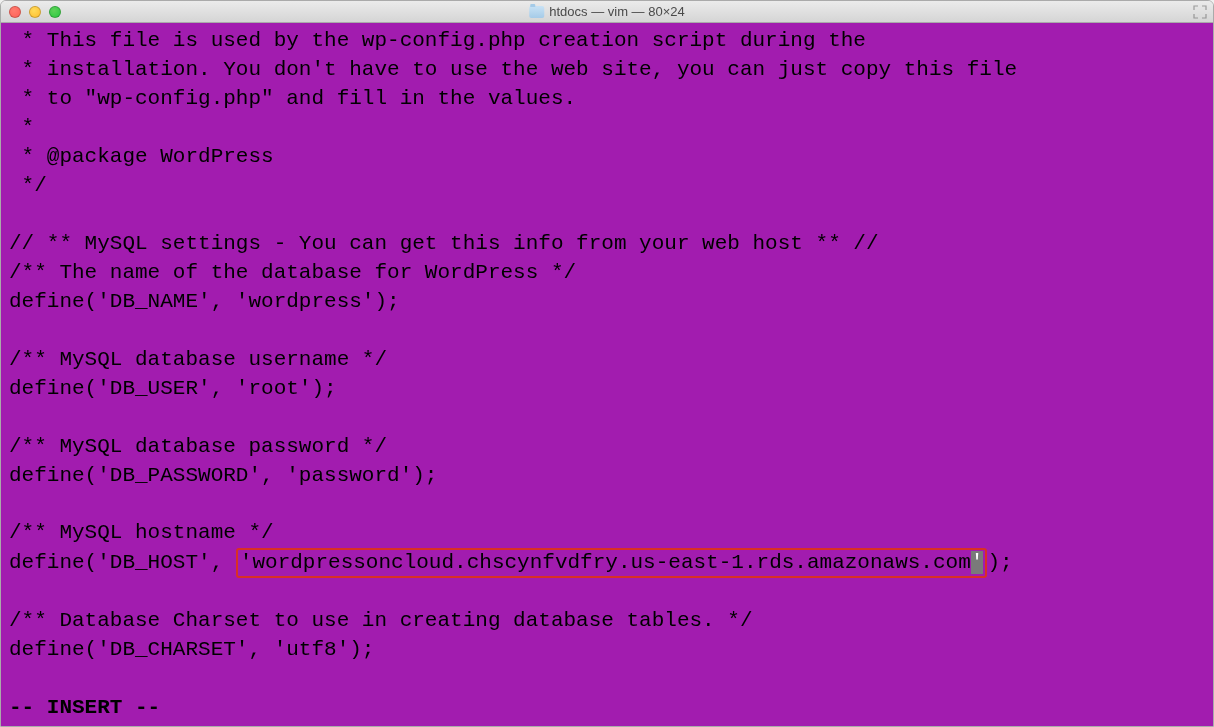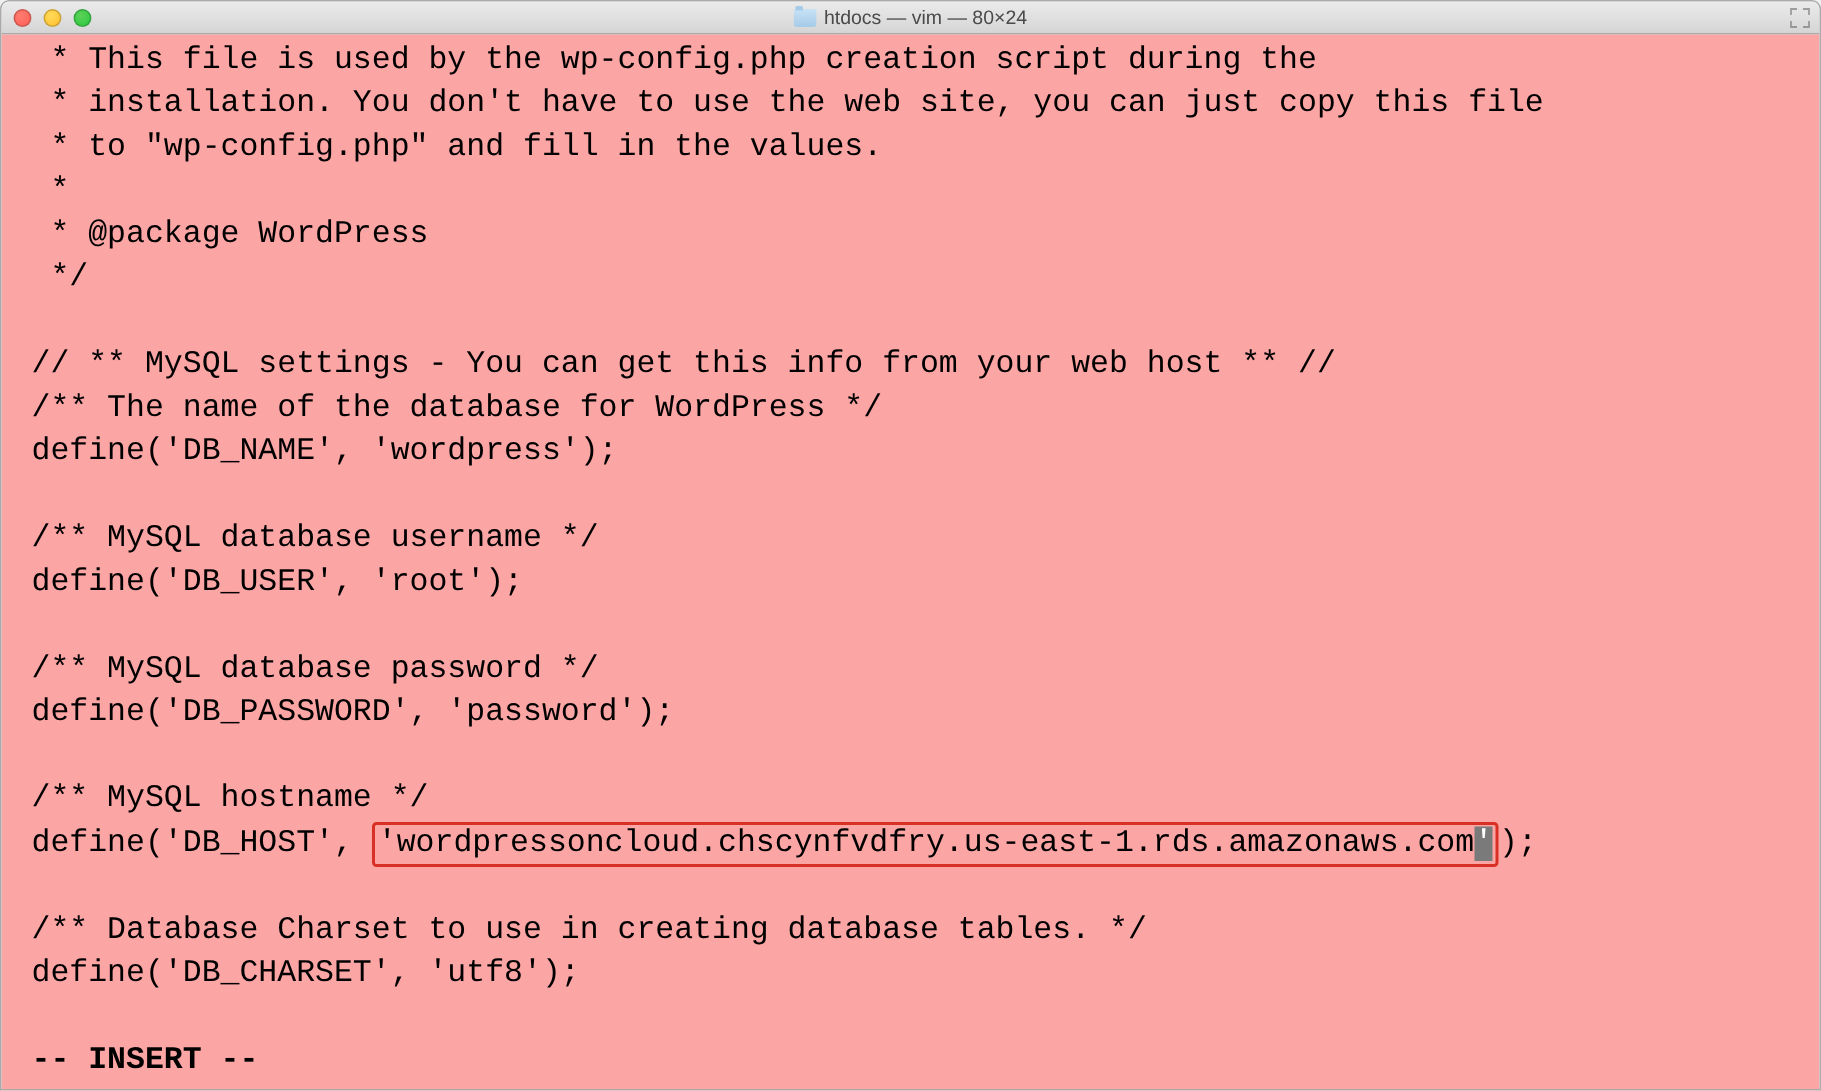--- a/index.html
+++ b/index.html
@@ -75,25 +75,25 @@
     }
     .expand-icon {
       position: absolute;
       right: 6px;
       width: 14px;
       height: 14px;
       opacity: 0.5;
     }
     .terminal-content {
       flex: 1;
-      background: #fca5a5;
+      background: #a21caf;
       font-family: "Menlo", "Monaco", "Courier New", monospace;
       font-size: 21px;
       line-height: 1.38;
-      padding: 4px 20px;
+      padding: 4px 8px;
       color: #000;
       white-space: pre;
       overflow: hidden;
       position: relative;
       font-weight: 500;
     }
     .highlight-box {
       border: 2px solid #d93025;
       border-radius: 3px;
       padding: 0 2px;

